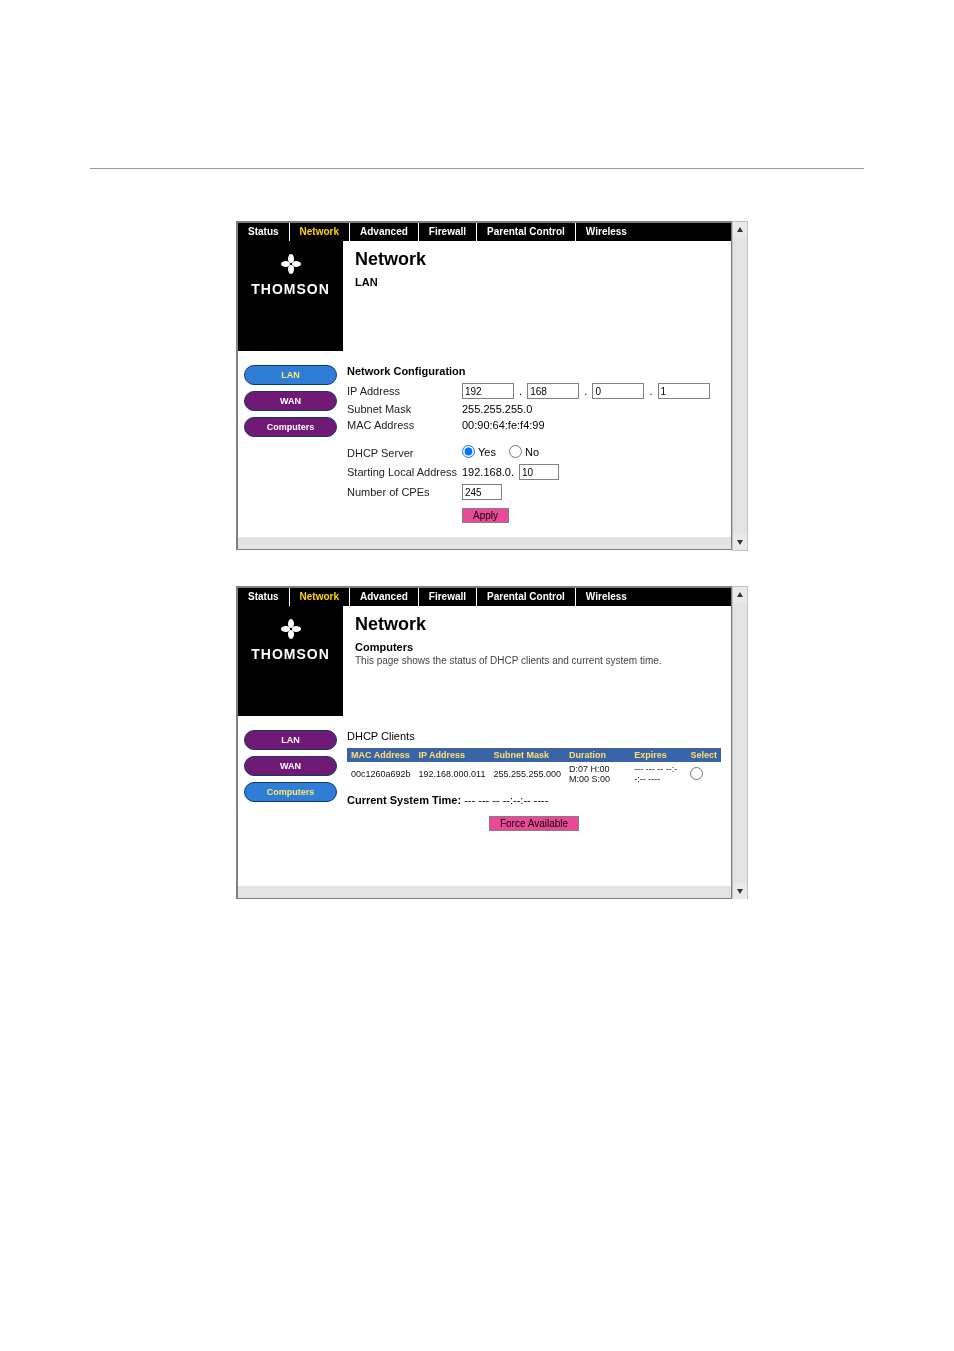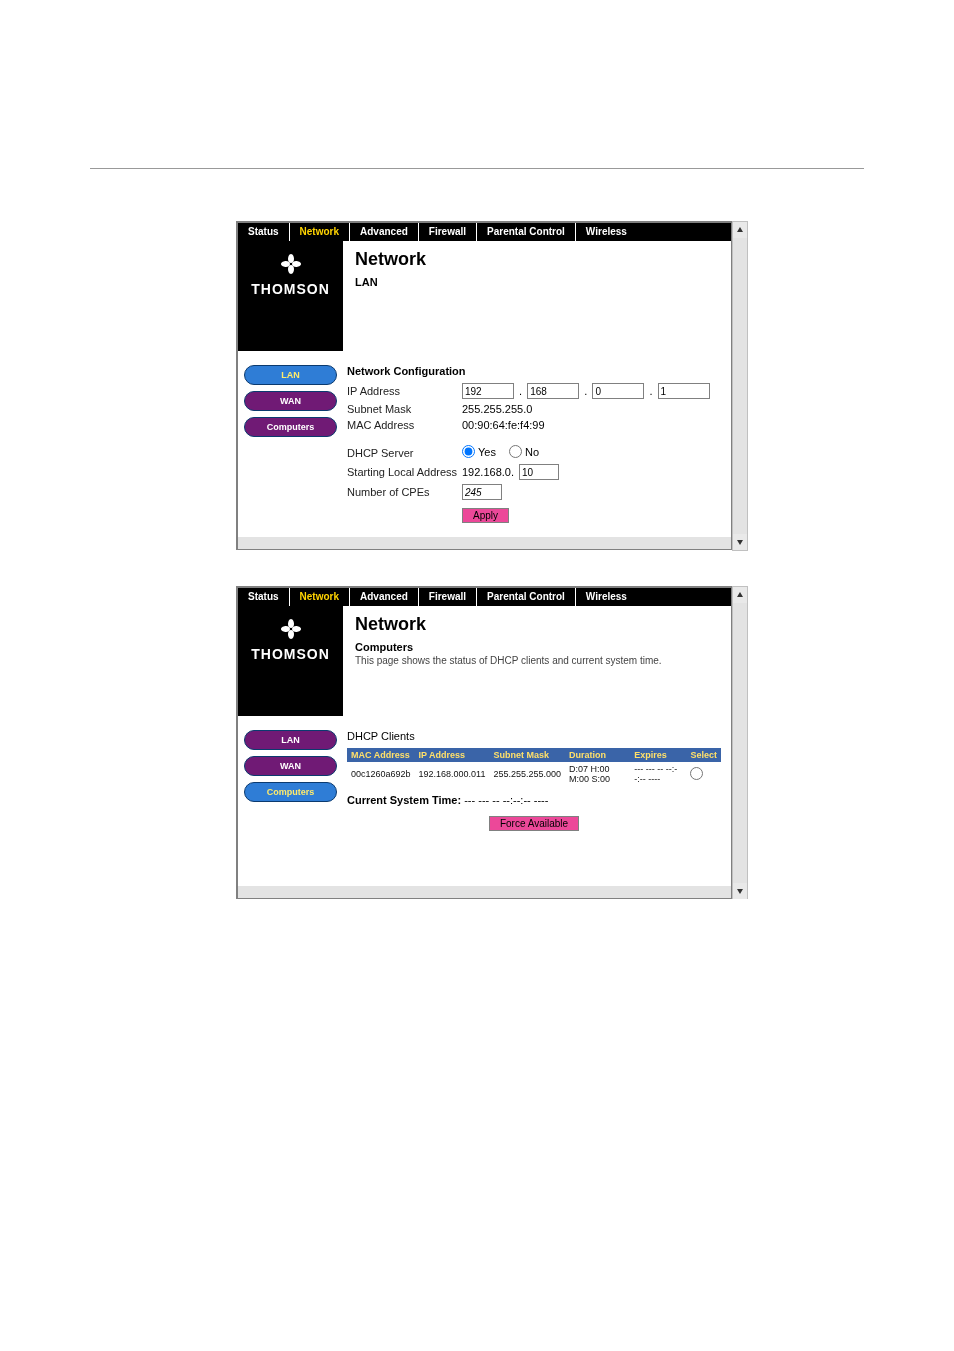--- a/index.html
+++ b/index.html
@@ -57,21 +57,21 @@
     .ip-input {
       width: 52px; height: 16px; font-size: 10px; padding: 0 2px;
       border: 1px solid #808080; background: #fff;
     }
     .sep { margin: 0 2px; }
     .macval { font-weight: 400; }
     .radio { display: inline-flex; align-items: center; margin-right: 10px; }
     .radio input { margin-right: 3px; }
     .num-input {
       width: 50px; height: 16px; font-size: 10px; padding: 0 2px;
-      border: 1px solid #808080; background: #fff; font-style: italic;
+      border: 1px solid #808080; background: #fff;
     }
     .prefix { margin-right: 2px; }
     .btn {
       font-size: 10px; padding: 1px 10px; border: 1px solid #808080;
       background: #ec4899; cursor: pointer; margin-top: 4px;
     }
     .btn-row { margin-left: 115px; }
     .status-bar { height: 12px; background: #e3e3e3; }
     .scroll {
       position: absolute; right: -17px; top: -2px; width: 16px;

